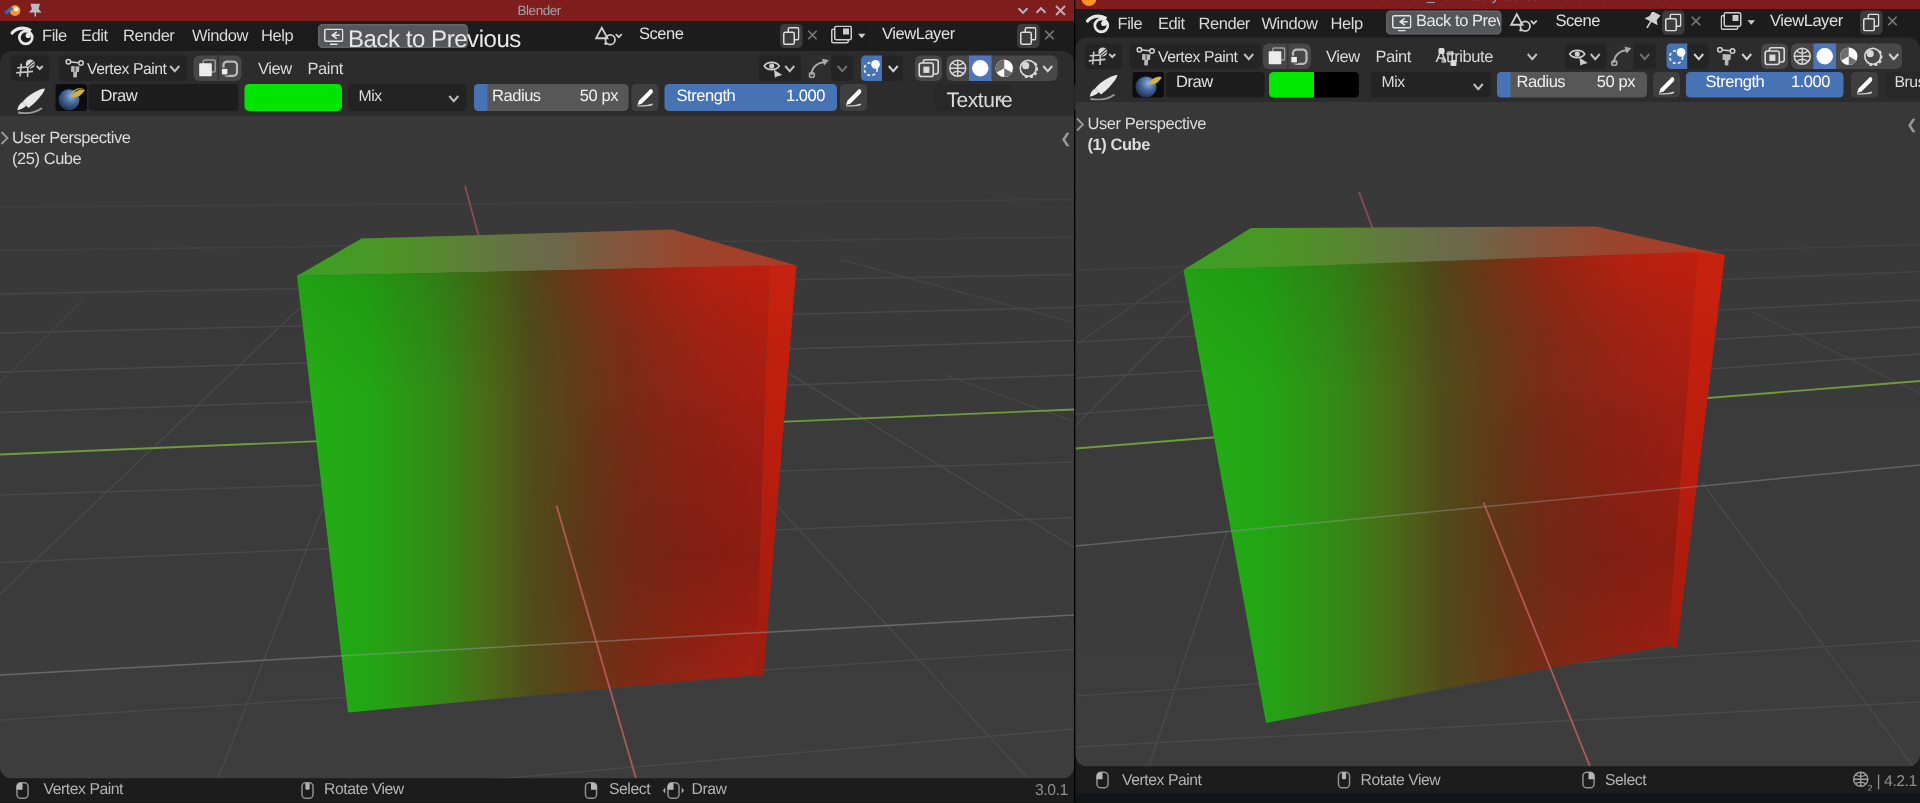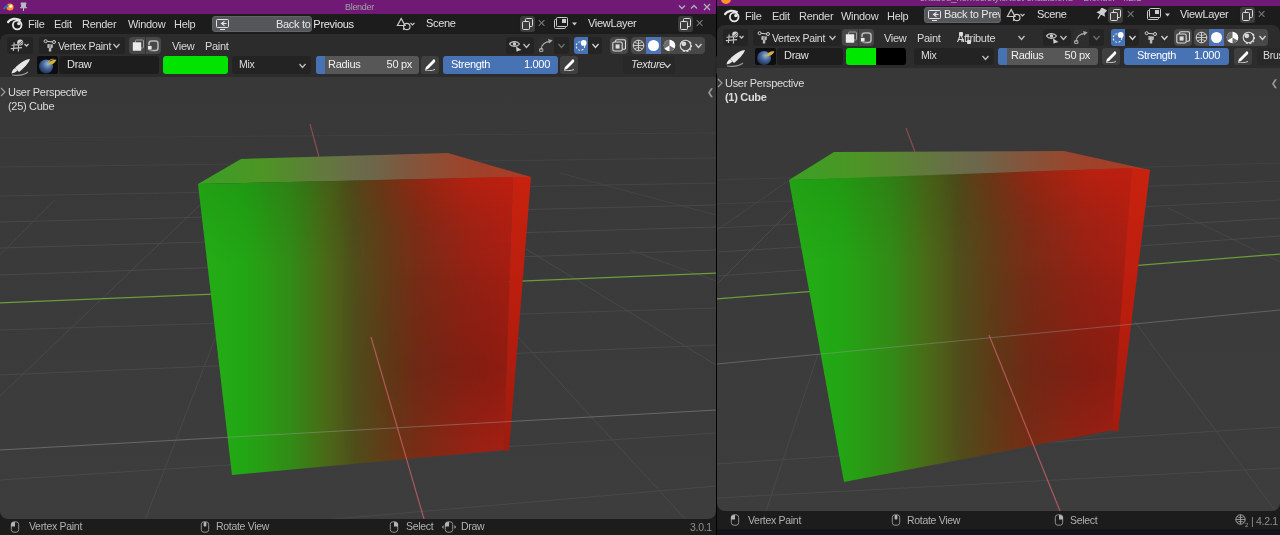--- a/index.html
+++ b/index.html
@@ -3,21 +3,21 @@
 <meta charset="utf-8">
 <style>
   * { margin:0; padding:0; box-sizing:border-box; }
   html,body { width:1280px; height:535px; background:#000; overflow:hidden;
     font-family:"Liberation Sans", sans-serif; -webkit-font-smoothing:antialiased; }
   div { letter-spacing:-0.3px; }
   .win { position:absolute; top:0; height:535px; background:#1c1c1c; }
   #lw { left:0; width:716px; }
   #rw { left:717px; width:563px; }
   .abs { position:absolute; }
-  .titlebar { background:#701a75; width:100%; }
+  .titlebar { background:#7f1d1d; width:100%; }
   .menubar { background:#1c1c1c; width:100%; }
   .hdr { background:#2c2c2c; width:100%; }
   .viewport { background:linear-gradient(#383838,#3d3d3e); width:100%; }
   .statusbar { background:#1c1c1c; width:100%; }
   .mtxt { color:#d9d9d9; font-size:11px; line-height:20px; }
   .vtxt { color:#dcdcdc; font-size:11px; }
   .stxt { color:#b2b2b2; font-size:10.5px; }
   .field { background:#1d1d1d; border-radius:3px; position:absolute; }
   .btn { background:#282828; border-radius:3px; position:absolute; }
   .slider { background:#575757; border-radius:3px; position:absolute; overflow:hidden; }
@@ -56,21 +56,21 @@
     <div class="mtxt abs" style="left:54px;top:0;">Edit</div>
     <div class="mtxt abs" style="left:82px;top:0;">Render</div>
     <div class="mtxt abs" style="left:128px;top:0;">Window</div>
     <div class="mtxt abs" style="left:174px;top:0;">Help</div>
     <div class="abs" style="left:212px;top:2px;width:100px;height:16px;background:#545659;border:1px solid #626468;border-radius:3px;">
       <svg class="abs" style="left:3px;top:2px;" width="13" height="11" viewBox="0 0 13 11">
         <rect x="0.5" y="0.5" width="12" height="8" rx="1" fill="none" stroke="#e5e5e5"></rect>
         <path d="M8.5,2.2 L5.5,4.5 L8.5,6.8 M5.5,4.5 L10.5,4.5" stroke="#e5e5e5" fill="none" stroke-width="1.1"></path>
         <path d="M4,10.5 L9,10.5" stroke="#e5e5e5" stroke-width="1"></path>
       </svg>
-      <div class="abs" style="left:19px;top:1px;color:#e8e8e8;font-size:11px;white-space:nowrap;margin-left:44px;">Back to Previous</div>
+      <div class="abs" style="left:19px;top:1px;color:#e8e8e8;font-size:16px;white-space:nowrap;">Back to Previous</div>
     </div>
 
     <svg class="abs" style="left:396px;top:3px;" width="20" height="14" viewBox="0 0 20 14">
       <path d="M5.2,1.5 L9,8.5 L1.4,8.5 Z" fill="none" stroke="#ccc" stroke-width="1.2"></path>
       <circle cx="10.8" cy="9.5" r="3.2" fill="none" stroke="#ccc" stroke-width="1.2"></circle>
       <circle cx="7.8" cy="12" r="1" fill="#ccc"></circle>
       <path d="M14.5,5.8 L16.5,7.8 L18.5,5.8" stroke="#ccc" stroke-width="1.2" fill="none"></path>
     </svg>
     <div class="field" style="left:417px;top:2px;width:102px;height:16px;">
       <div class="abs" style="left:9px;top:1px;color:#e0e0e0;font-size:11px;">Scene</div>
@@ -248,21 +248,21 @@
         <path d="M1,11.8 C4,11.8 8,11.8 11,10.5" stroke="#ccc" fill="none"></path>
       </svg>
     </div>
     <div class="btn" style="left:581px;top:22px;width:38px;height:18px;margin-left:42px;">
       <div class="abs" style="left:6px;top:2px;color:#dcdcdc;font-size:10.5px;">Brush</div>
       <svg class="abs" style="right:3px;top:7px;" width="9" height="6" viewBox="0 0 9 6">
           <path d="M1.5,1 L4.5,4.5 L7.5,1" stroke="#c0c0c0" stroke-width="1.3" fill="none"></path>
         </svg>
     </div>
     <div class="btn" style="left:625px;top:22px;width:50px;height:18px;">
-      <div class="abs" style="left:6px;top:2px;color:#dcdcdc;font-size:11px;font-style:italic;">Texture</div>
+      <div class="abs" style="left:6px;top:2px;color:#dcdcdc;font-size:14px;">Texture</div>
       <svg class="abs" style="right:3px;top:7px;" width="9" height="6" viewBox="0 0 9 6">
           <path d="M1.5,1 L4.5,4.5 L7.5,1" stroke="#c0c0c0" stroke-width="1.3" fill="none"></path>
         </svg>
     </div>
     <div class="btn" style="left:715px;top:22px;width:45px;height:18px;">
       <div class="abs" style="left:6px;top:2px;color:#dcdcdc;font-size:10.5px;">Stroke</div>
     </div>
   </div>
   <div class="viewport abs" style="top:77px;height:442px;border-radius:0 0 8px 8px;overflow:hidden;">
     <svg width="716" height="442" viewBox="0 77 716 442">

